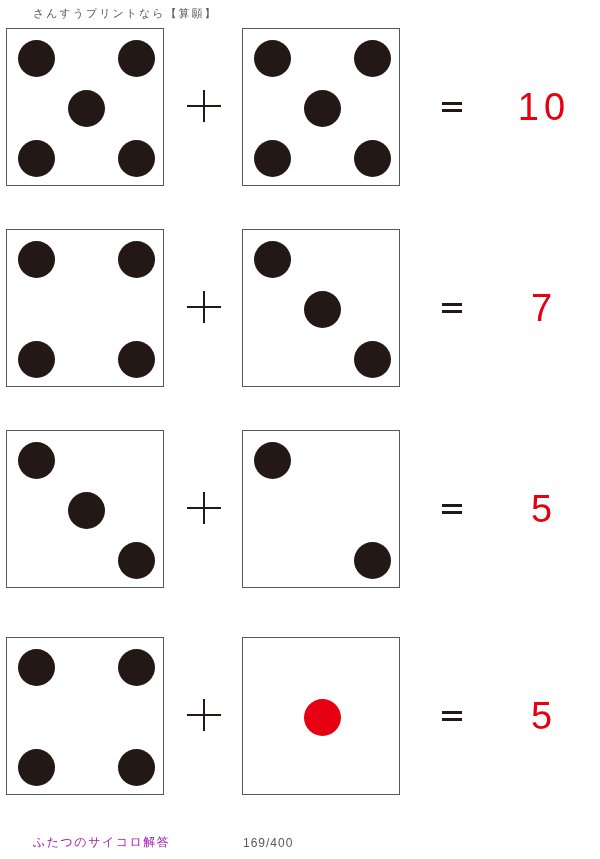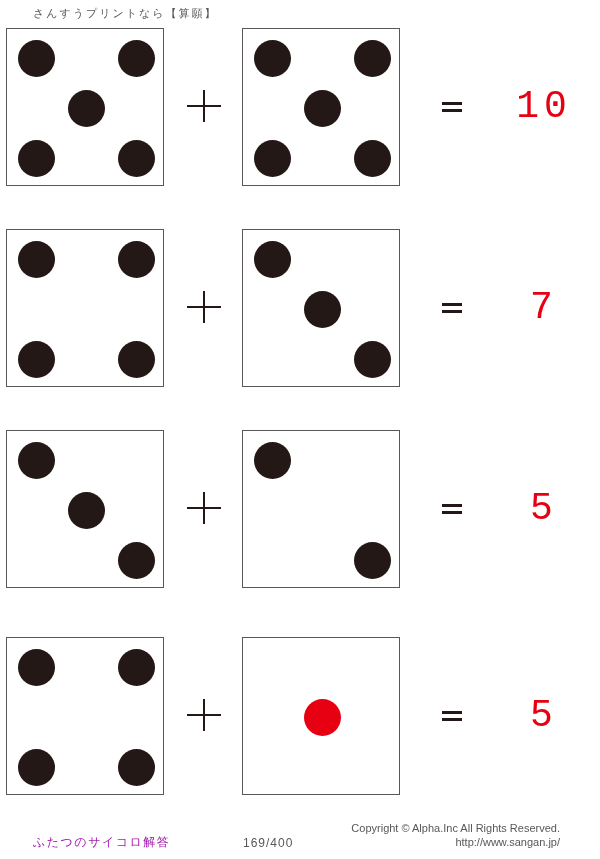--- a/index.html
+++ b/index.html
@@ -31,21 +31,21 @@
   
   .equals{position:absolute;width:20px;height:10px;}
   .equals .bar{position:absolute;left:0;width:20px;height:2.5px;background:#231815;}
   .equals .b1{top:0;}
   .equals .b2{top:7px;}
   
   .answer{
     position:absolute;width:90px;text-align:center;
     font-size:38px;line-height:38px;color:#e60012;
     letter-spacing:5px;
-    font-family:Liberation Mono, monospace;
+    font-family:Liberation Sans, sans-serif;
   }
   
   .footer-left{
     position:absolute;left:33px;top:834px;
     font-size:12px;color:#a21caf;letter-spacing:1.5px;
   }
   .footer-page{
     position:absolute;left:243px;top:836px;width:80px;
     font-size:12px;color:#595757;letter-spacing:1px;
   }
@@ -137,17 +137,13 @@
       </div>
       <div class="equals" style="left: 442px; top: 711px;">
         <div class="bar b1"></div>
         <div class="bar b2"></div>
       </div>
       <div class="answer" style="left: 499px; top: 697px;">5</div>
     </div>
 
   <div class="footer-left">ふたつのサイコロ解答</div>
   <div class="footer-page">169/400</div>
-  <div class="footer-right">
-    <div>Copyright ©  Alpha.Inc All Rights Reserved.</div>
-    <div>http://www.sangan.jp/</div>
-  </div>
 </div>
 
 </body></html>

